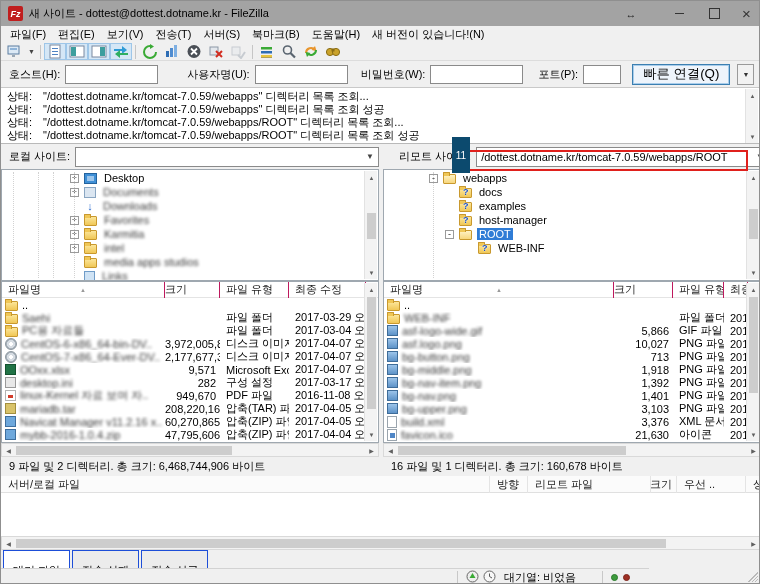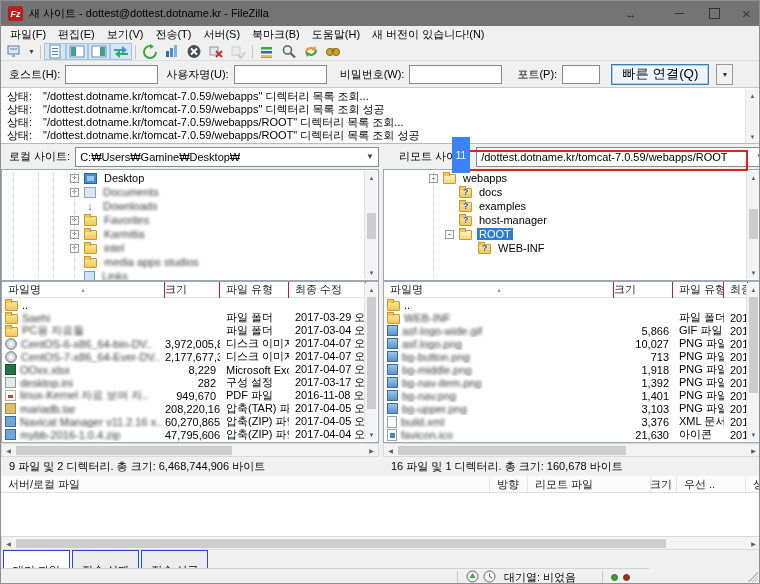--- a/index.html
+++ b/index.html
@@ -1,21 +1,21 @@
 <!DOCTYPE html>
 <html><head>
 <meta charset="utf-8">
 <style>
 *{margin:0;padding:0;box-sizing:border-box}
 html,body{background:#c9c9c9}
 body{font-family:"Liberation Sans","DejaVu Sans",sans-serif;font-size:11px;color:#000}
 #win{position:relative;width:760px;height:584px;background:#f0f0f0;border:1px solid #8f8f8f;overflow:hidden;margin:0 auto}
 .abs{position:absolute}
 
-#titlebar{left:0;top:0;width:760px;height:25px;background:#737373;display:flex;align-items:center;padding-left:7px;gap:6px}
+#titlebar{left:0;top:0;width:760px;height:25px;background:#a3a3a3;display:flex;align-items:center;padding-left:7px;gap:6px}
 .fzicon{width:15px;height:15px;background:#c01e1e;color:#fff;border-radius:2px;font-size:9px;font-weight:bold;font-style:italic;display:flex;align-items:center;justify-content:center;flex:none}
 .wc{position:absolute;top:0;height:25px;display:flex;align-items:center;justify-content:center;color:#333;font-size:12px}
 .g-resize::before{content:"\2194";font-size:11px;color:#222}
 .g-min::before{content:"";display:block;width:9px;border-top:1px solid #333}
 .g-max::before{content:"";display:block;width:9px;height:9px;border:1px solid #333}
 .g-close::before{content:"\00d7";font-size:15px;line-height:1}
 
 #menubar{left:0;top:25px;width:760px;height:17px;display:flex;align-items:center;padding-left:3px}
 .mitem{padding:1px 6px;white-space:nowrap}
 
@@ -44,21 +44,21 @@
 .sbtn{position:absolute;width:13px;height:13px;display:flex;align-items:center;justify-content:center}
 .thumb{position:absolute;background:#cdcdcd}
 
 .sitebar{top:143px;height:25px;display:flex;align-items:center;padding-left:8px;gap:5px}
 #sitebarL{left:0;width:378px}
 #sitebarR{left:390px;width:378px}
 .combo{flex:1;height:20px;background:#fff;border:1px solid #8a8a8a;display:flex;align-items:center;padding-left:4px;overflow:hidden;white-space:nowrap}
 .combo .arr{margin-left:auto;width:16px;text-align:center;font-size:8px;color:#444;flex:none}
 
 #annbox{left:451px;top:149px;width:296px;height:21px;border:2px solid #e0201c;pointer-events:none;z-index:5}
-#annbadge{left:451px;top:136px;min-width:18px;height:14px;background:#3b82f6;color:#fff;font-size:10px;display:flex;align-items:center;justify-content:center;padding:18px 3px;z-index:6}
+#annbadge{left:451px;top:136px;min-width:18px;height:14px;background:#0c4a6e;color:#fff;font-size:10px;display:flex;align-items:center;justify-content:center;padding:18px 3px;z-index:6}
 
 .tree{top:168px;height:112px;background:#fff;border:1px solid #9fa8b0;overflow:hidden;padding-top:1px}
 #treeL{left:0;width:378px}
 #treeR{left:382px;width:378px}
 .trow{display:flex;align-items:center;height:14px;white-space:nowrap}
 .llv{padding-left:68px}
 .lv1{padding-left:45px}.lv2{padding-left:61px}.lv3{padding-left:80px}
 .exp{width:9px;height:9px;border:1px solid #9a9a9a;background:#fff;font-size:9px;line-height:7px;text-align:center;color:#333;margin-right:5px;flex:none}
 .exp:empty{visibility:hidden}
 .ti{margin-right:5px}
@@ -265,21 +265,21 @@
           <circle cx="5" cy="8" r="3.6" fill="#caa22a" stroke="#8a6d15"></circle>
           <circle cx="11" cy="8" r="3.6" fill="#caa22a" stroke="#8a6d15"></circle>
           <rect x="6.5" y="4.5" width="3" height="3" fill="#8a6d15"></rect>
         </svg>
     </span>
   </div>
 
   <div id="quickbar" class="abs">
     <span class="qlabel">호스트(H):</span>
     <input class="qinput w95" style="">
-    <span class="qlabel" style="margin-left:3px">사용자명(U):</span>
+    <span class="qlabel" style="margin-left:24px">사용자명(U):</span>
     <input class="qinput w95" style="">
     <span class="qlabel" style="margin-left:8px">비밀번호(W):</span>
     <input class="qinput w95" type="password" style="">
     <span class="qlabel" style="margin-left:10px">포트(P):</span>
     <input class="qinput w40" style="">
     <button id="qcbtn">빠른 연결(Q)</button>
     <span id="qcdrop">▼</span>
   </div>
 
   <div id="log" class="abs">
@@ -301,21 +301,20 @@
       </div>
     </div>
   <div id="logvs" class="abs">
     <span class="sbtn sbv-up" style="top:0"></span>
     <span class="sbtn sbv-dn" style="bottom:0"></span>
   </div>
 
   <div id="sitebarL" class="sitebar abs">
     <span>로컬 사이트:</span>
     <span class="combo">
-      <span>C:₩Users₩Gamine₩Desktop₩</span>
       <span class="arr">▼</span>
     </span>
   </div>
   <div id="sitebarR" class="sitebar abs">
     <span>리모트 사이트:</span>
     <span class="combo">
       <span>/dottest.dotname.kr/tomcat-7.0.59/webapps/ROOT</span>
       <span class="arr">▼</span>
     </span>
   </div>
@@ -487,21 +486,21 @@
           <span class="Ls csize">2,177,677,312</span>
           <span class="Lt ctype">디스크 이미지...</span>
           <span class="Ld cdate">2017-04-07 오후 ..</span>
         </div>
 
         <div class="frow">
           <span class="Ln cname">
             <span class="fi i-excel"></span>
             <span class="blur">OOxx.xlsx</span>
           </span>
-          <span class="Ls csize">8,229</span>
+          <span class="Ls csize">9,571</span>
           <span class="Lt ctype">Microsoft Exce...</span>
           <span class="Ld cdate">2017-04-07 오후 ..</span>
         </div>
 
         <div class="frow">
           <span class="Ln cname">
             <span class="fi i-ini"></span>
             <span class="blur">desktop.ini</span>
           </span>
           <span class="Ls csize">282</span>

